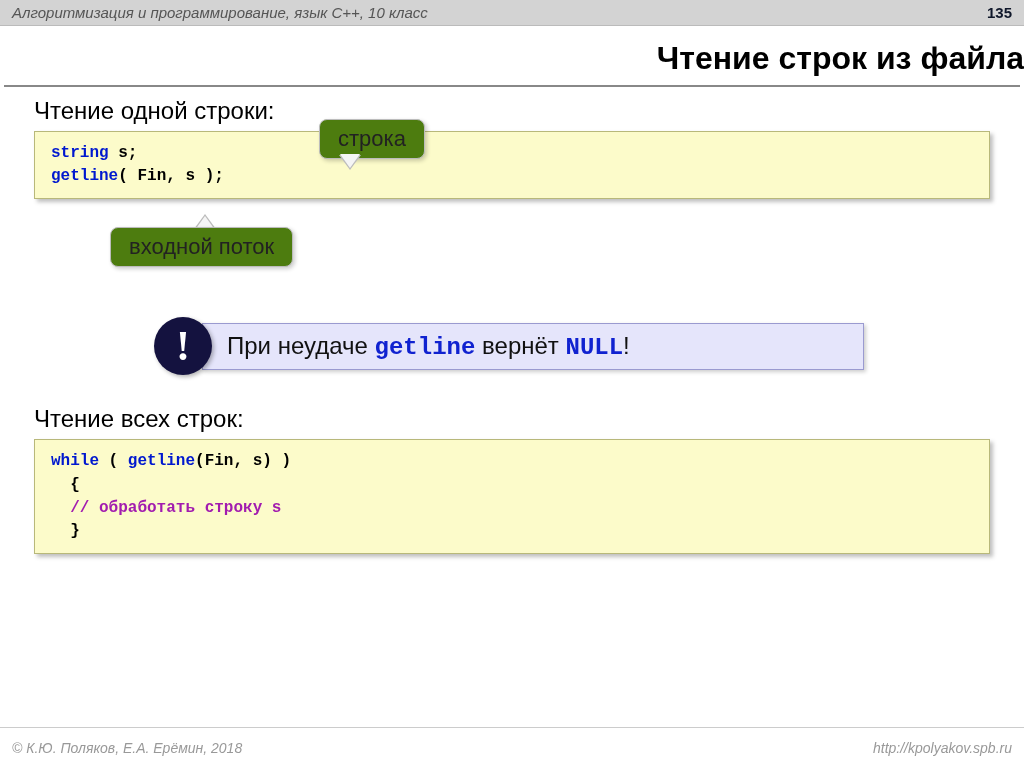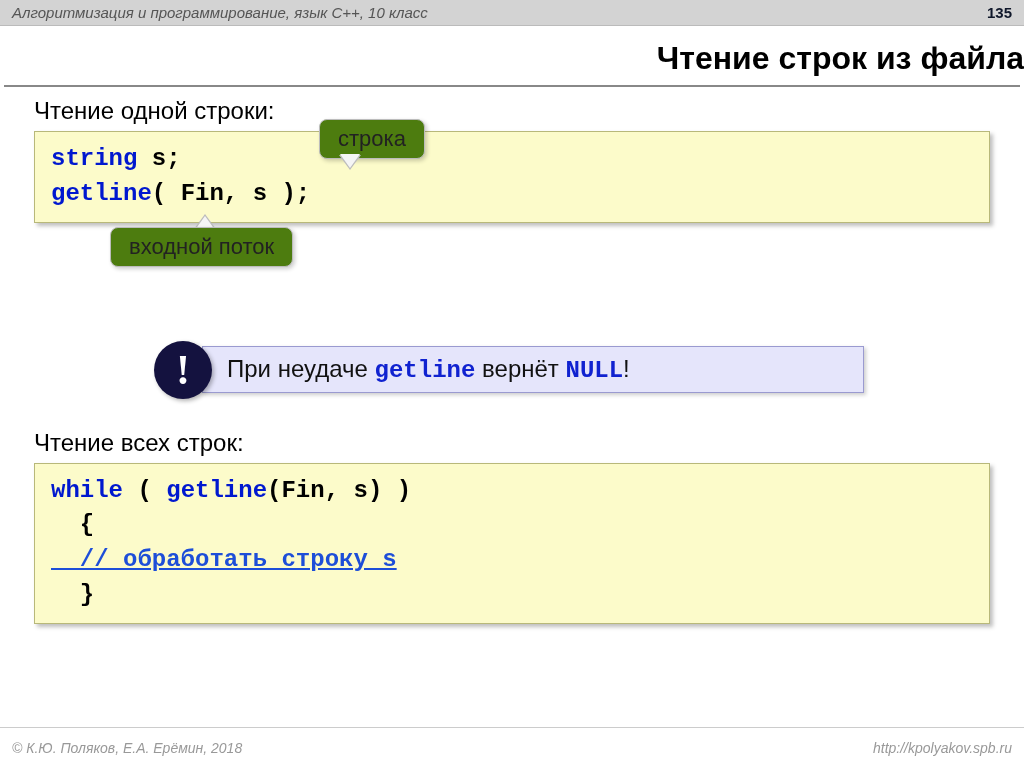--- a/index.html
+++ b/index.html
@@ -37,28 +37,28 @@
     font-size: 24px;
     font-weight: normal;
     color: #000;
     margin-bottom: 6px;
   }
   .codebox {
     background: #fcfbca;
     border: 1px solid #b8b87a;
     box-shadow: 3px 3px 4px rgba(0,0,0,0.25);
     font-family: "Courier New", monospace;
-    font-size: 24px;
+    font-size: 16px;
     font-weight: bold;
     padding: 10px 16px;
     line-height: 1.45;
     margin-bottom: 10px;
   }
   .kw { color: #0018cf; }
-  .comment { color: #1d4ed8; text-decoration: underline; }
+  .comment { color: #a21caf; }
   .callout {
     position: absolute;
     background: #4d7c0f;
     border: 1px solid #bcbcbc;
     border-radius: 8px;
     box-shadow: 2px 2px 4px rgba(0,0,0,0.2);
     font-size: 22px;
     padding: 6px 18px;
     color: #222;
   }

